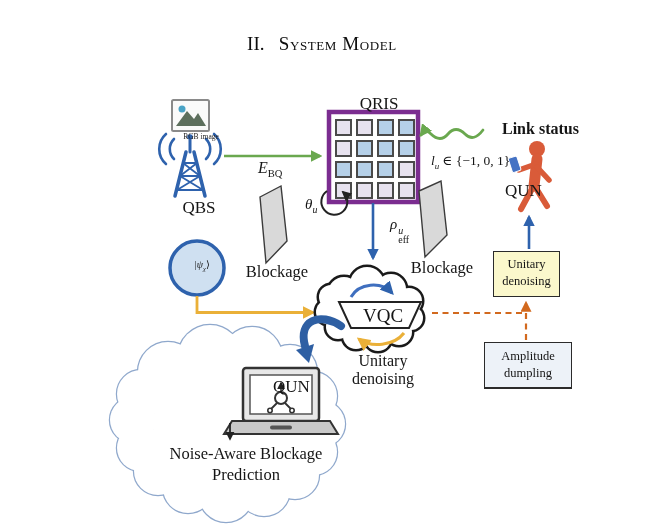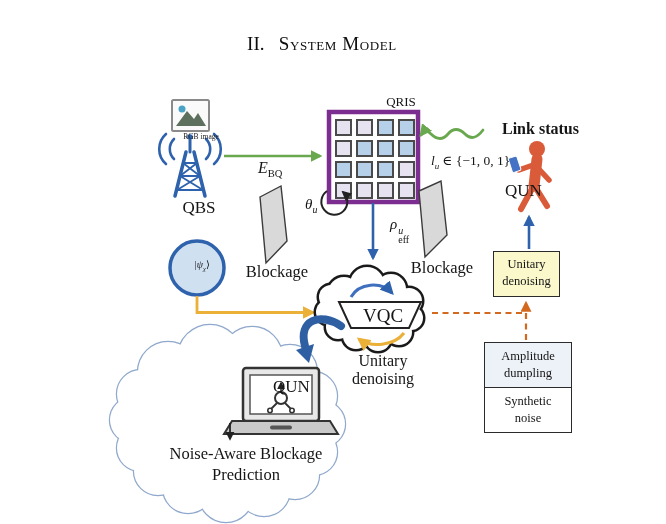--- a/index.html
+++ b/index.html
@@ -240,21 +240,21 @@
   <span>II.</span>&nbsp;&nbsp;
   <span class="sc">System Model</span>
 </div>
 
 <div class="lbl ctr" style="left:148px;top:198px;width:80px;font-size:17px;">QBS</div>
 
 <div class="lbl ctr" style="left:170px;top:132px;width:40px;font-size:7.5px;color:#222;">RGB image</div>
 
 <div class="lbl" style="left:247px;top:159px;font-size:16px;"><span class="it">E</span><sub>BQ</sub></div>
 
-<div class="lbl ctr" style="left:350px;top:94px;width:80px;font-size:13px;">QRIS</div>
+<div class="lbl ctr" style="left:328px;top:94px;width:80px;font-size:17px;">QRIS</div>
 
 <div class="lbl" style="left:294px;top:196px;font-size:15px;"><span class="it">θ</span><sub class="it">u</sub></div>
 
 <div class="lbl" style="left:379px;top:216px;font-size:15px;"><span class="it">ρ</span><span class="supsub">
         <span class="it">u</span>
         <span>eff</span>
       </span></div>
 
 <div class="lbl" style="left:420px;top:152px;font-size:13.5px;"><span class="it">l</span><sub class="it">u</sub><span> ∈ {−1, 0, 1}</span></div>
 
@@ -278,24 +278,20 @@
 <div class="box ybox">
   <div>Unitary</div>
   <div>denoising</div>
 </div>
 
 <div class="box nstack">
   <div class="ncell topc">
     <div>Amplitude</div>
     <div>dumpling</div>
   </div>
-  <div class="ncell">
-    <div>Synthetic</div>
-    <div>noise</div>
-  </div>
 </div>
 
 <div class="lbl" style="left:262px;top:377px;font-size:17px;">QUN</div>
 
 <div class="lbl ctr" style="left:140px;top:444px;width:190px;font-size:16.5px;line-height:1.25;white-space:normal;">
   <div>Noise-Aware Blockage</div>
   <div>Prediction</div>
 </div>
 
 </div>

